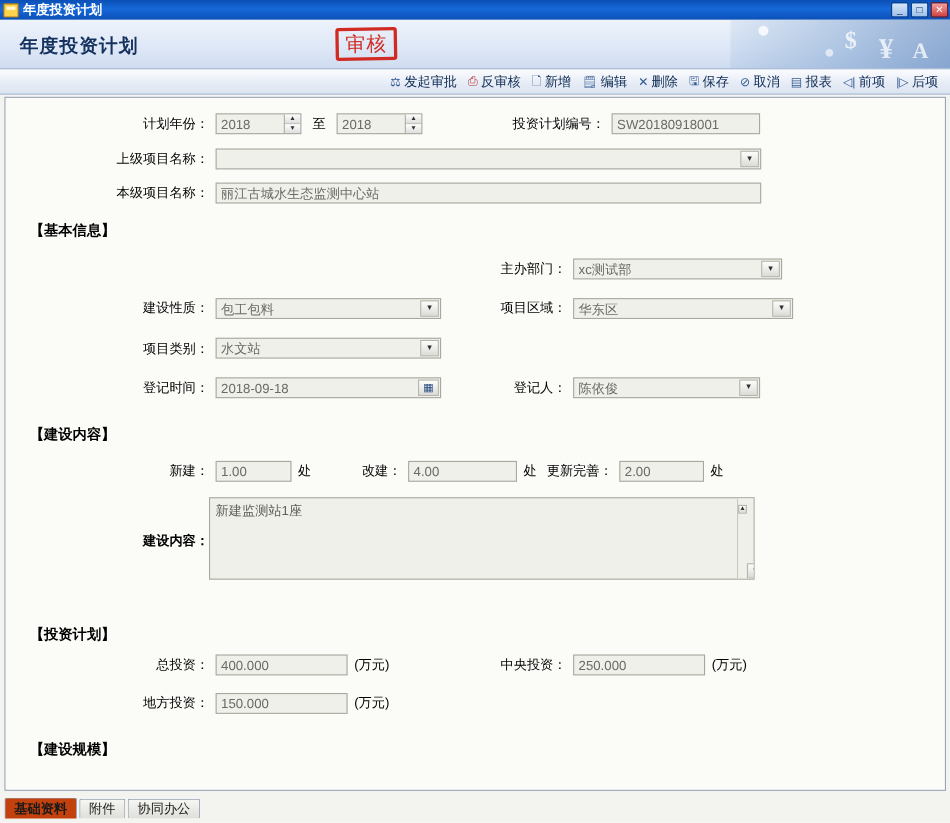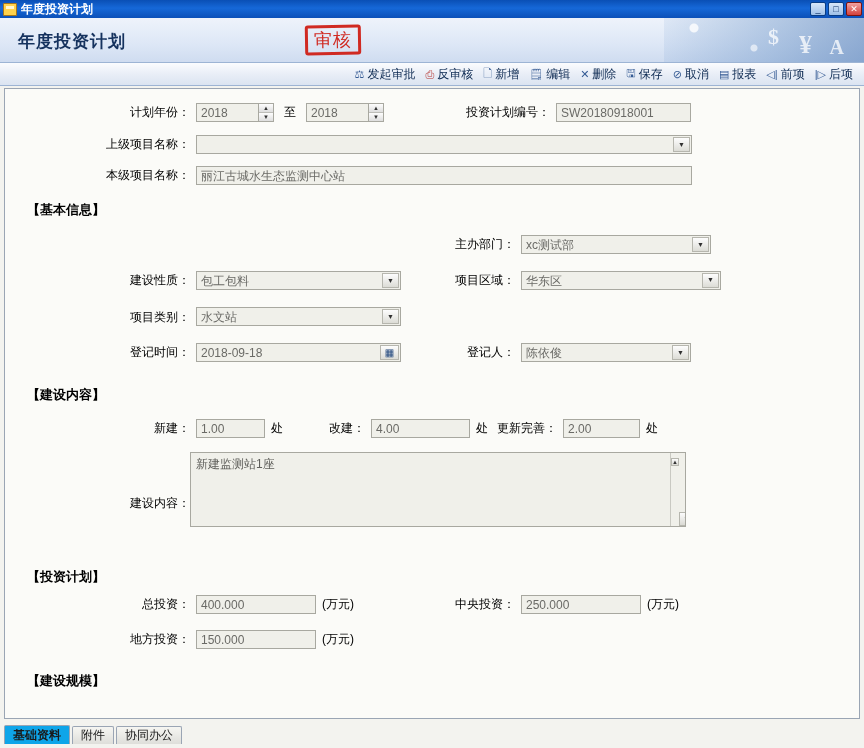--- a/index.html
+++ b/index.html
@@ -306,21 +306,21 @@
     padding: 0 8px;
     font-size: 12px;
     border: 1px solid #9aa5b4;
     border-bottom: none;
     background: linear-gradient(to bottom, #f6f6f2, #dededa);
     color: #1a1a1a;
     border-radius: 2px 2px 0 0;
     box-sizing: border-box;
   }
   .tab.active {
-    background: #0ea5e9;
+    background: #c2410c;
     font-weight: bold;
     height: 19px;
     line-height: 18px;
   }
 </style>
 </head>
 <body>
 
 <div class="app">
 
@@ -485,21 +485,21 @@
       <div class="lbl" style="width:42px;">改建：</div>
       <div class="fld" style="width:99px;">4.00</div>
       <div class="unit">处</div>
     </div>
     <div class="row" style="left:480px; top:330px;">
       <div class="lbl" style="width:72px;">更新完善：</div>
       <div class="fld" style="width:77px;">2.00</div>
       <div class="unit">处</div>
     </div>
 
-    <div class="lbl" style="position:absolute; left:0px; top:406px; width:185px;">建设内容：</div>
+    <div class="lbl" style="position:absolute; left:0px; top:394px; width:185px;font-weight:bold;">建设内容：</div>
     <div class="textarea" style="left:185px; top:363px; width:496px; height:75px;">
       <span>新建监测站1座</span>
       <span class="scroll">
         <span class="sb">▲</span>
         <span class="sb bot">▼</span>
       </span>
     </div>
 
     <div class="section" style="left:22px; top:479px;">【投资计划】</div>
 

